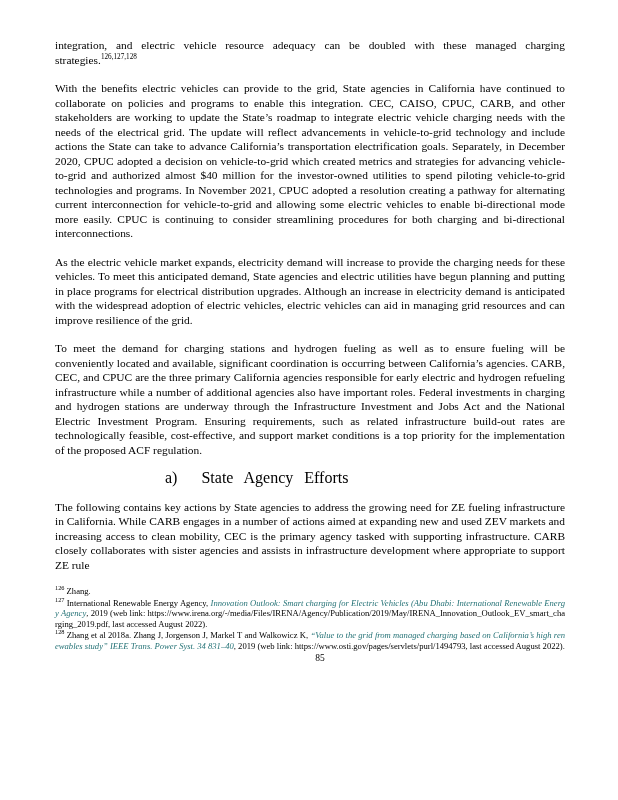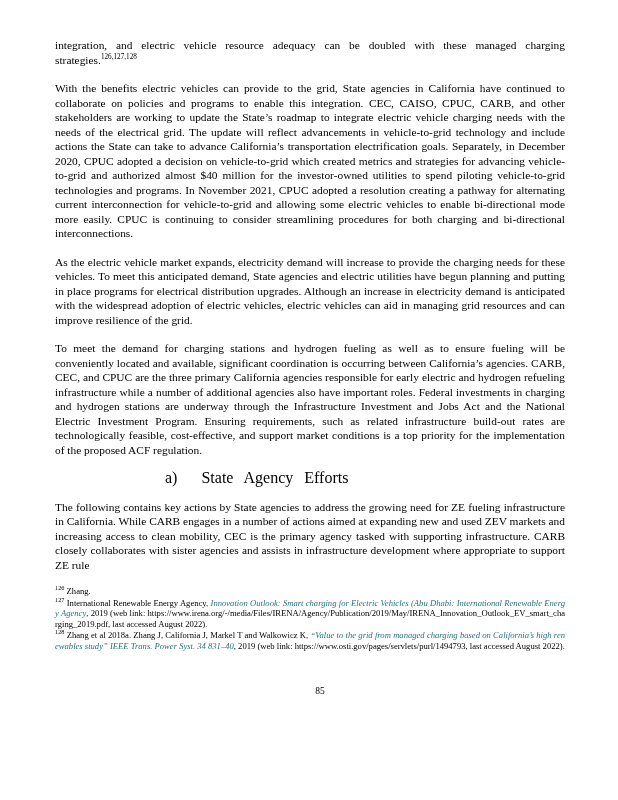--- a/index.html
+++ b/index.html
@@ -56,21 +56,21 @@
     word-break: normal;
   }
   .cite {
     font-style: italic;
     color: #267377;
   }
   .page-number {
     position: absolute;
     left: 0;
     right: 0;
-    bottom: 0;
+    bottom: 33px;
     text-align: center;
     font-size: 9.5px;
     padding-left: 22px;
   }
 </style>
 </head>
 <body>
 
 <div class="page">
 
@@ -85,19 +85,19 @@
   <h3 class="heading"><span>a)</span><span class="heading-title">State Agency Efforts</span></h3>
 
   <p class="body-para">The following contains key actions by State agencies to address the growing need for ZE fueling infrastructure in California. While CARB engages in a number of actions aimed at expanding new and used ZEV markets and increasing access to clean mobility, CEC is the primary agency tasked with supporting infrastructure. CARB closely collaborates with sister agencies and assists in infrastructure development where appropriate to support ZE rule</p>
 
   <div class="footnotes">
 
     <div class="footnote"><sup class="fn-marker">126</sup> <span>Zhang.</span></div>
 
     <div class="footnote"><sup class="fn-marker">127</sup> <span>International Renewable Energy Agency, </span><span class="cite">Innovation Outlook: Smart charging for Electric Vehicles (Abu Dhabi: International Renewable Energy Agency</span><span>, 2019 (web link: https://www.irena.org/-/media/Files/IRENA/Agency/Publication/2019/May/IRENA_Innovation_Outlook_EV_smart_charging_2019.pdf, last accessed August 2022).</span></div>
 
-    <div class="footnote"><sup class="fn-marker">128</sup> <span>Zhang et al 2018a. Zhang J, California J, Markel T and Walkowicz K, </span><span class="cite">“Value to the grid from managed charging based on California’s high renewables study” IEEE Trans. Power Syst. 34 831–40</span><span>, 2019 (web link: https://www.osti.gov/pages/servlets/purl/1494793, last accessed August 2022).</span></div>
+    <div class="footnote"><sup class="fn-marker">128</sup> <span>Zhang et al 2018a. Zhang J, Jorgenson J, Markel T and Walkowicz K, </span><span class="cite">“Value to the grid from managed charging based on California’s high renewables study” IEEE Trans. Power Syst. 34 831–40</span><span>, 2019 (web link: https://www.osti.gov/pages/servlets/purl/1494793, last accessed August 2022).</span></div>
 
   </div>
 
   <div class="page-number">85</div>
 
 </div>
 
 </body></html>

